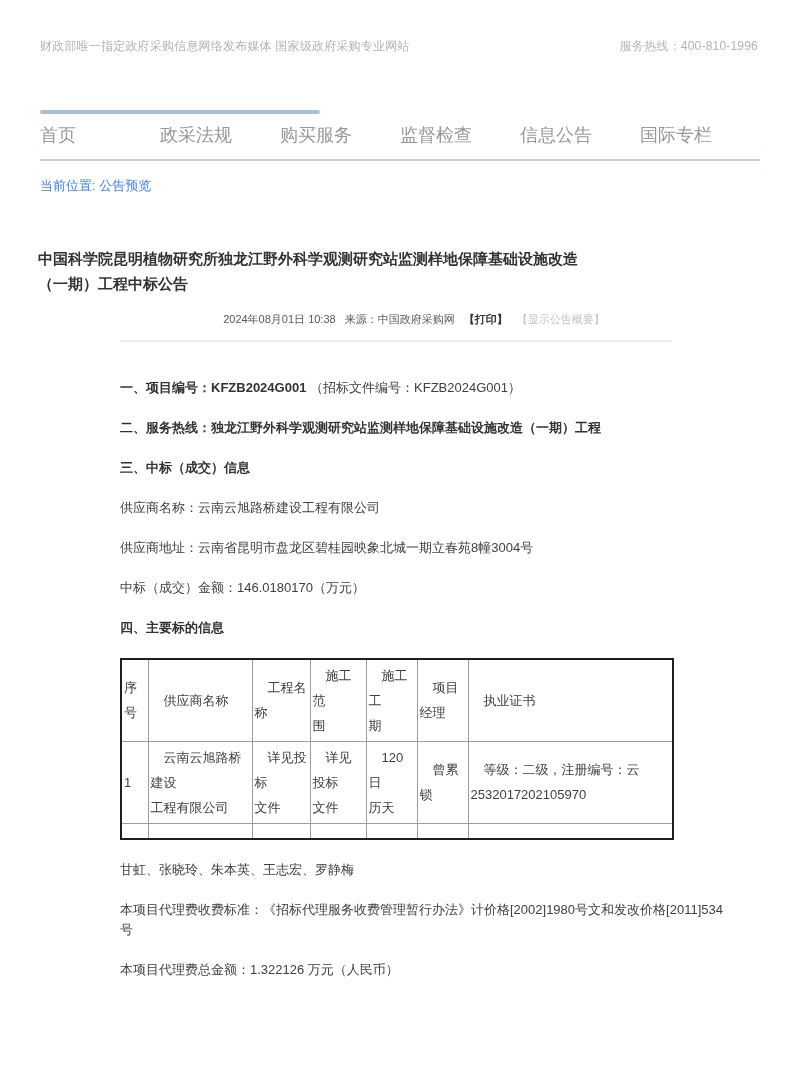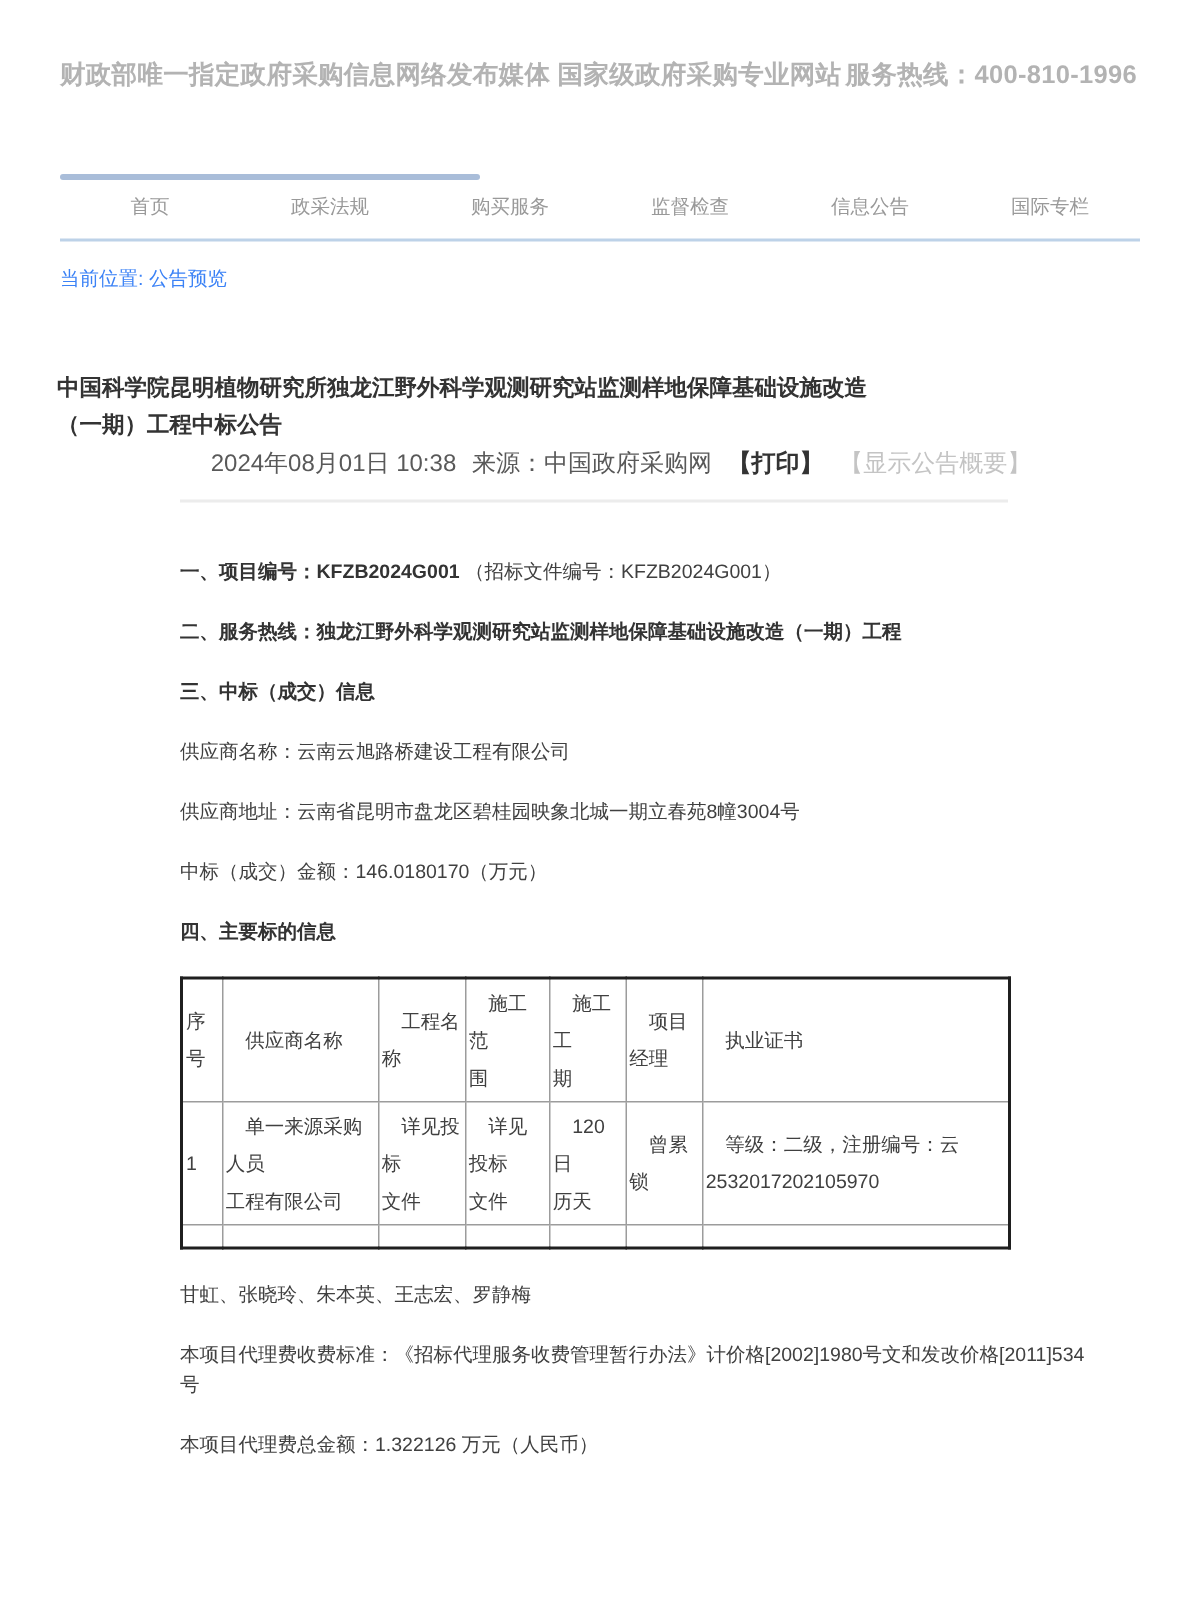--- a/index.html
+++ b/index.html
@@ -10,42 +10,41 @@
     font-family: "Liberation Sans", "DejaVu Sans", sans-serif;
     color: #404040;
     position: relative;
   }
 
   
   .topbar {
     padding: 38px 42px 0 40px;
     display: flex;
     justify-content: space-between;
-    font-size: 17px;
+    font-size: 12px;
     color: #b3b3b3;
     letter-spacing: .2px;
-    font-weight: bold;
   }
 
   
   .nav-wrap { margin: 55px 40px 0 40px; }
   .nav-topline {
     width: 280px; height: 4px;
     background: #a9bdd9;
     border-radius: 2px;
   }
   .nav-row {
     display: flex;
     border-bottom: 2px solid #bdd2e8;
     padding: 9px 0 12px 0;
   }
   .nav-item {
     flex: 1 1 0;
-    text-align: center;
-    font-size: 13px;
+    text-align: left;
+    font-size: 18px;
     color: #999999;
     cursor: pointer;
   }
 
   
   .breadcrumb {
     margin: 16px 40px 0 40px;
     font-size: 13px;
     color: #46598f;
   }
@@ -56,23 +55,23 @@
     margin: 52px auto 0 auto;
     width: 724px;
     text-align: left;
     font-size: 15px;
     font-weight: bold;
     color: #333333;
     line-height: 1.65;
     white-space: pre-line;
   }
   .doc-meta {
-    margin-top: 2px;
+    margin-top: 15px;
     text-align: center;
-    font-size: 16px;
+    font-size: 11px;
     color: #595959;
     padding-left: 28px;
   }
   .doc-meta .seg { margin: 0 3px; }
   .doc-meta .print { color: #333333; font-weight: bold; cursor: pointer; }
   .doc-meta .summary { color: #c4c4c4; cursor: pointer; }
   .meta-divider {
     margin: 13px 0 0 120px;
     width: 552px; height: 2px;
     background: #ececec;
@@ -183,21 +182,21 @@
       <td class="ind">施工范
 围</td>
       <td class="ind">施工工
 期</td>
       <td class="ind">项目
 经理</td>
       <td class="ind">执业证书</td>
     </tr>
     <tr>
       <td>1</td>
-      <td class="ind">单一来源采购人员
+      <td class="ind">云南云旭路桥建设
 工程有限公司</td>
       <td class="ind">详见投标
 文件</td>
       <td class="ind">详见投标
 文件</td>
       <td class="ind">120日
 历天</td>
       <td class="ind">曾累
 锁</td>
       <td class="ind">等级：二级，注册编号：云

